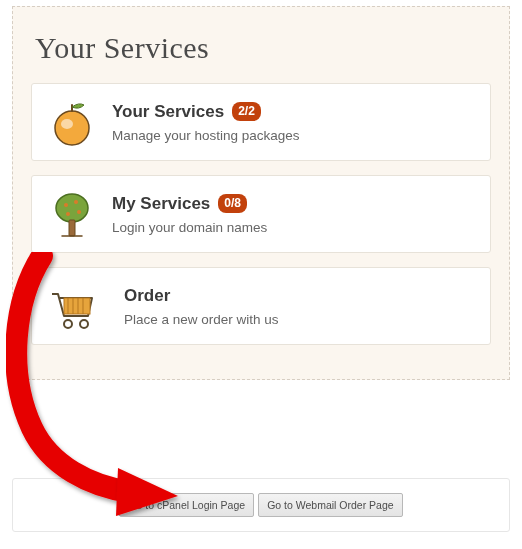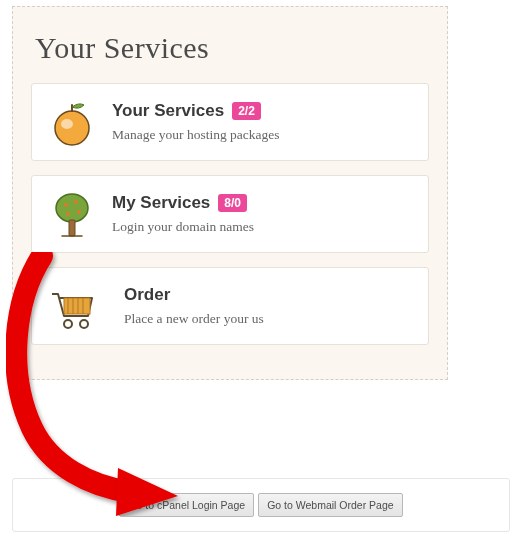--- a/index.html
+++ b/index.html
@@ -8,21 +8,21 @@
     background: #ffffff;
     width: 522px;
     height: 549px;
     position: relative;
     overflow: hidden;
   }
   .panel {
     position: absolute;
     left: 12px;
     top: 6px;
-    width: 436px;
+    width: 498px;
     border: 1px dashed #d7cec3;
     background: #fbf6ef;
     padding: 18px 18px 18px 18px;
   }
   .panel-title {
     font-family: Georgia, "Times New Roman", serif;
     font-weight: 400;
     font-size: 30px;
     color: #4a4a4a;
     margin: 6px 0 18px 4px;
@@ -53,33 +53,32 @@
     display: flex;
     align-items: center;
     gap: 8px;
   }
   .card-title {
     font-size: 17px;
     font-weight: 700;
     color: #3a3a3a;
   }
   .badge {
-    background: #ec4899;
+    background: #c2410c;
     color: #ffffff;
     font-size: 12px;
     font-weight: 700;
-    border-radius: 3px;
+    border-radius: 8px;
     padding: 2px 6px;
     line-height: 1.2;
   }
   .card-sub {
     font-size: 13.5px;
     color: #666666;
     margin-top: 6px;
-    font-family: Liberation Serif, serif;
   }
 
   
   .button-bar {
     position: absolute;
     left: 12px;
     top: 478px;
     width: 498px;
     border: 1px solid #e6e6e6;
     border-radius: 3px;
@@ -142,21 +141,21 @@
         <circle cx="30" cy="14" r="2" fill="#d87b2a"></circle>
         <circle cx="33" cy="24" r="2" fill="#d87b2a"></circle>
         <circle cx="22" cy="26" r="2" fill="#d87b2a"></circle>
         <rect x="23" y="32" width="6" height="16" fill="#9a6a3a" stroke="#6b4a1f" stroke-width="1" rx="1"></rect>
         <path d="M16 48 L36 48" stroke="#6b4a1f" stroke-width="1.5" stroke-linecap="round"></path>
       </svg>
     </div>
     <div class="card-body">
       <div class="card-heading">
         <span class="card-title">My Services</span>
-        <span class="badge">8/0</span>
+        <span class="badge">0/8</span>
       </div>
       <div class="card-sub">Login your domain names</div>
     </div>
   </div>
 
   <div class="card">
     <div class="card-icon">
       <svg viewBox="0 0 52 52" width="52" height="52">
         <path d="M6 14 L12 14 L18 36 L42 36 L46 18 L14 18" fill="none" stroke="#5a4a2f" stroke-width="2" stroke-linejoin="round"></path>
         <rect x="18" y="18" width="26" height="16" fill="#e6a43c" stroke="#b5771f" stroke-width="1"></rect>
@@ -165,21 +164,21 @@
         <line x1="32" y1="18" x2="32" y2="34" stroke="#b5771f" stroke-width="1"></line>
         <line x1="37" y1="18" x2="37" y2="34" stroke="#b5771f" stroke-width="1"></line>
         <circle cx="22" cy="44" r="4" fill="#ffffff" stroke="#5a4a2f" stroke-width="2"></circle>
         <circle cx="38" cy="44" r="4" fill="#ffffff" stroke="#5a4a2f" stroke-width="2"></circle>
       </svg>
     </div>
     <div class="card-body">
       <div class="card-heading">
         <span class="card-title">Order</span>
       </div>
-      <div class="card-sub">Place a new order your us</div>
+      <div class="card-sub">Place a new order with us</div>
     </div>
   </div>
 </div>
 
 <div class="button-bar">
   <button class="btn">Go to cPanel Login Page</button>
   <button class="btn">Go to Webmail Order Page</button>
 </div>
 
 <svg class="arrow-overlay" viewBox="0 0 186 264">

